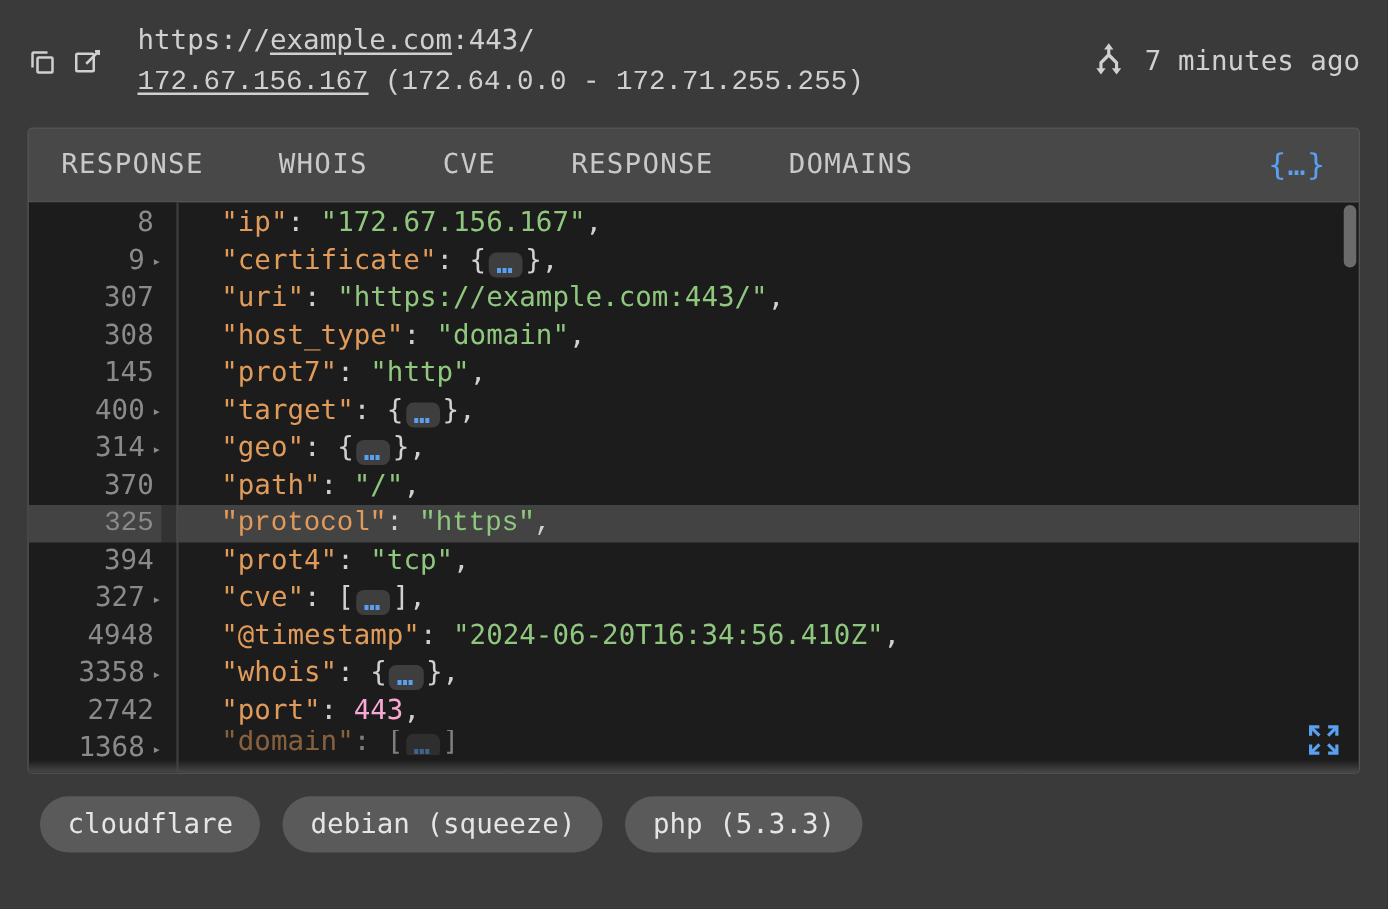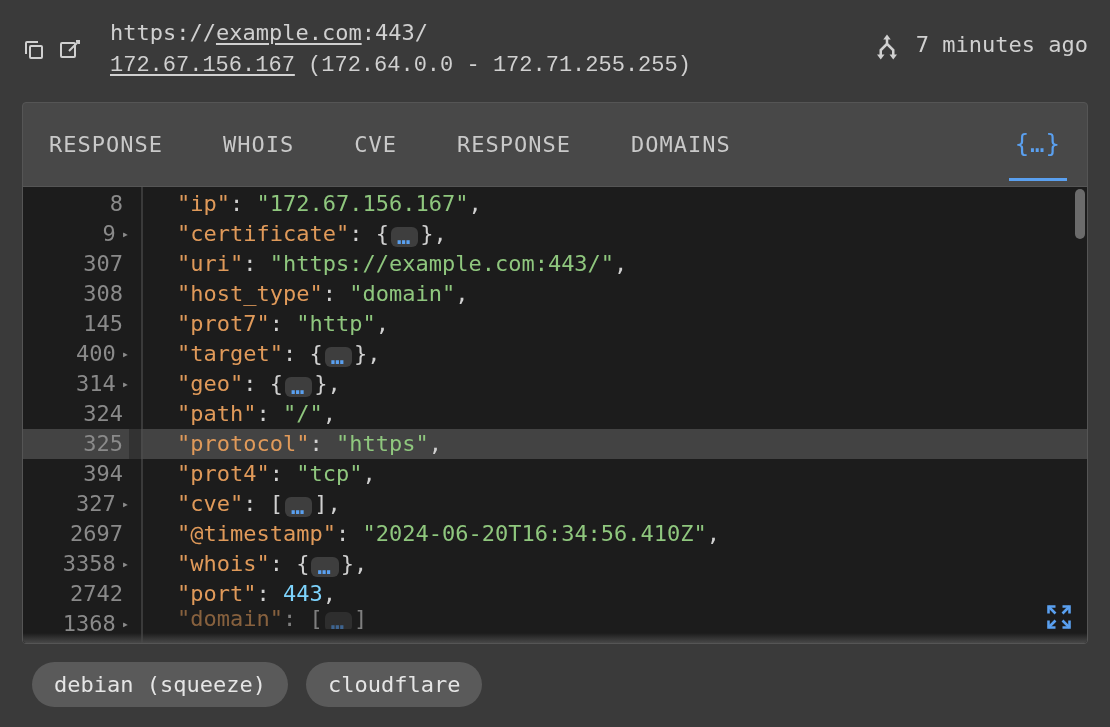--- a/index.html
+++ b/index.html
@@ -22,37 +22,37 @@
     gap: 12px;
     margin-top: 4px;
   }
   .hdr-icons svg { width: 24px; height: 24px; }
   .hdr-text { font-size: 22px; line-height: 1.4; }
   .underline { text-decoration: underline; text-underline-offset: 3px; }
   .hdr-line2 { margin-top: 2px; font-size: 22px; font-family: Liberation Mono, monospace; }
   .hdr-right {
     margin-left: auto;
     display: flex;
-    align-items: flex-start;
+    align-items: center;
     gap: 14px;
     font-size: 22px;
   }
   .hdr-right svg { width: 30px; height: 30px; }
 
   .panel {
     margin-top: 20px;
     background: #484848;
     border: 1px solid #555;
     border-radius: 4px;
     overflow: hidden;
   }
   .tabs {
     display: flex;
     align-items: center;
-    height: 84px;
+    height: 59px;
     padding: 0 26px;
     gap: 60px;
     border-bottom: 1px solid #555;
     position: relative;
     justify-content: flex-end;
   }
   .tab {
     font-size: 22px;
     letter-spacing: 1px;
     color: #c9c9c9;
@@ -95,42 +95,42 @@
     flex: 1;
     padding-left: 34px;
     padding-top: 2px;
     font-size: 22px;
     position: relative;
     overflow: hidden;
   }
   .code .row { height: 30px; display:flex; align-items:center; white-space: pre; }
   .key { color: #e09a5a; }
   .str { color: #8fc77e; }
-  .num { color: #7dd3fc; }
+  .num { color: #f9a8d4; }
   .pun { color: #d0d0d0; }
   .fold {
     display:inline-flex; align-items:center; justify-content:center;
     background:#3e3e3e; border-radius:6px;
     padding:0 6px; margin:0 2px;
     color:#5aa0f0; font-weight:bold;
     height:20px; line-height:20px;
     letter-spacing:2px;
     vertical-align: middle;
     position: relative;
     top: 3px;
   }
   .row.highlight::before {
     content:"";
     position:absolute;
     left:0; right:0;
     height:30px;
     background: rgba(122,122,122,0.24);
     z-index:0;
   }
-  .row.highlight > * { position: relative; z-index:1; }
+  .row.highlight > * { position: relative; z-index:1;font-family:Liberation Mono, monospace; }
   .gutter .row.highlight { background: rgba(122,122,122,0.24); }
   .fade-bottom {
     position:absolute; left:0; right:0; bottom:0; height:10px;
     background: linear-gradient(to bottom, rgba(72,72,72,0), #484848);
   }
   .scroll-stub {
     position:absolute; right:2px; top:2px; width:10px; height:50px;
     background:#6b6b6b; border-radius:5px;
   }
   .expand-icon {
@@ -227,37 +227,37 @@
           </div>
           <div class="row">
             <span>400</span>
             <span class="tri">▸</span>
           </div>
           <div class="row">
             <span>314</span>
             <span class="tri">▸</span>
           </div>
           <div class="row">
-            <span>324</span>
+            <span>370</span>
             <span class="tri"> </span>
           </div>
           <div class="row highlight">
             <span>325</span>
             <span class="tri"> </span>
           </div>
           <div class="row">
             <span>394</span>
             <span class="tri"> </span>
           </div>
           <div class="row">
             <span>327</span>
             <span class="tri">▸</span>
           </div>
           <div class="row">
-            <span>2697</span>
+            <span>4948</span>
             <span class="tri"> </span>
           </div>
           <div class="row">
             <span>3358</span>
             <span class="tri">▸</span>
           </div>
           <div class="row">
             <span>2742</span>
             <span class="tri"> </span>
           </div>
@@ -294,16 +294,17 @@
               <path d="M3 21l6-6"></path>
               <path d="M21 21l-6-6"></path>
             </svg>
         </span>
       </div>
       <div class="fade-bottom"></div>
     </div>
   </div>
 
   <div class="chips">
+    <span class="chip">cloudflare</span>
     <span class="chip">debian (squeeze)</span>
-    <span class="chip">cloudflare</span>
+    <span class="chip">php (5.3.3)</span>
   </div>
 </div>
 
 </body></html>

